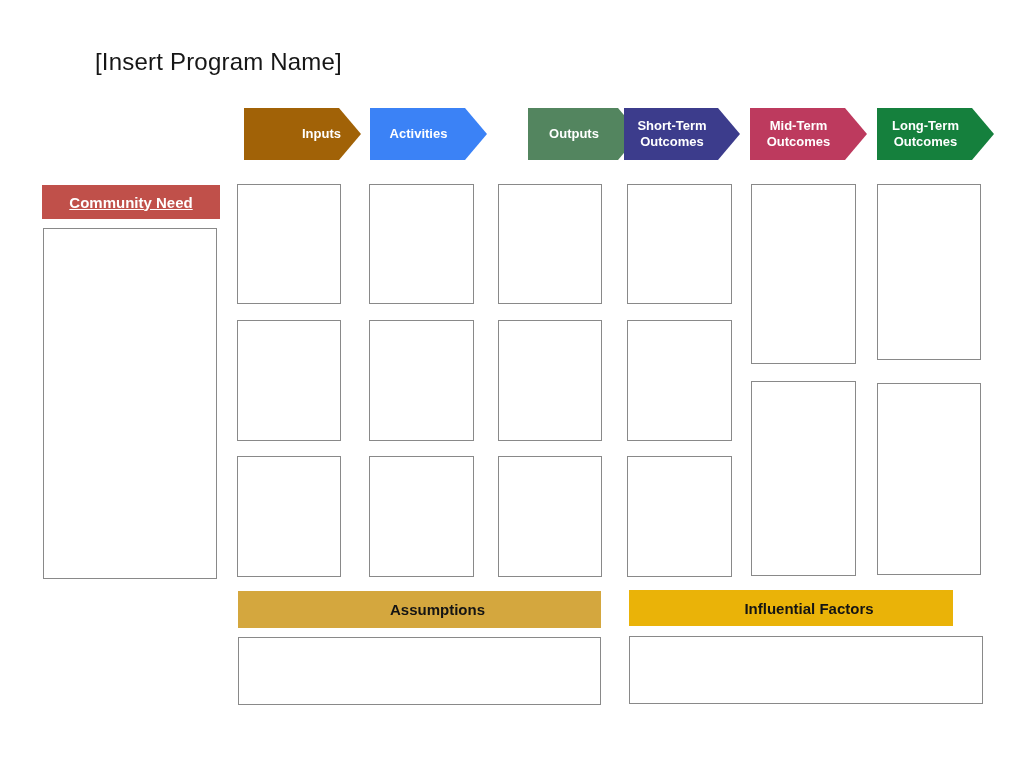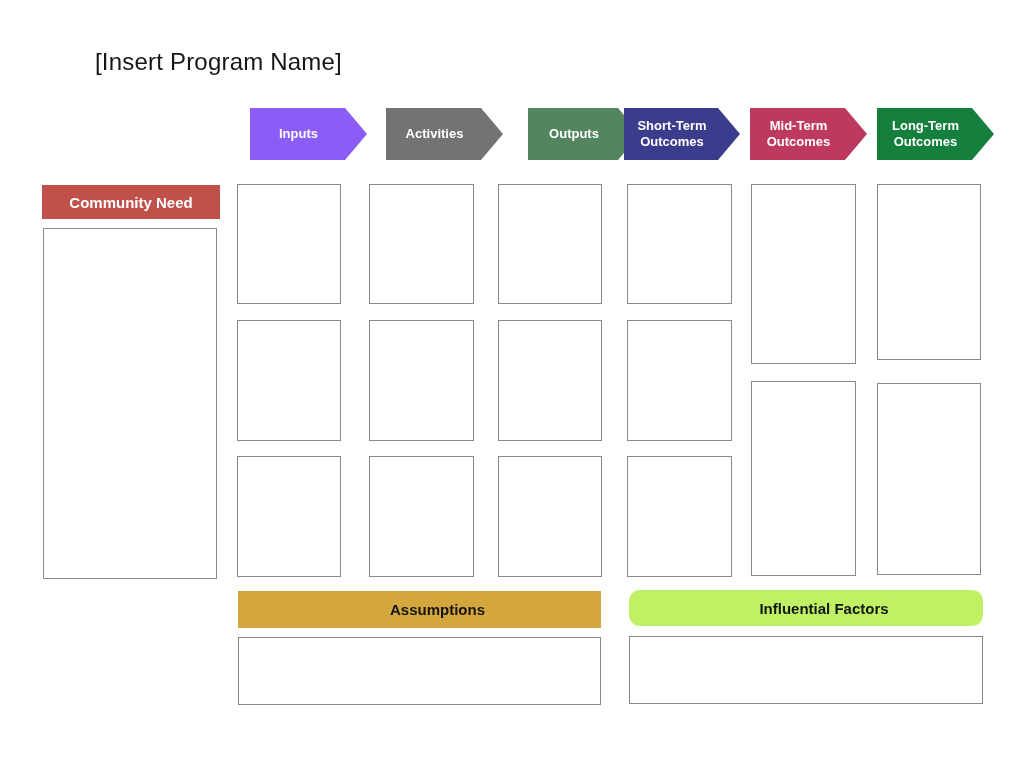--- a/index.html
+++ b/index.html
@@ -20,35 +20,35 @@
   }
   .box {
     position:absolute; background:#ffffff;
     border:1px solid #898989; box-sizing:border-box;
   }
   .hdr {
     position:absolute; box-sizing:border-box;
     display:flex; align-items:center; justify-content:center;
     font-weight:700; font-size:15px; text-align:center;
   }
-  .hdr-light { color:#ffffff; }
+  .hdr-light { color:#ffffff;text-decoration:underline; }
   .hdr-dark  { color:#141414;padding-left:36px; }
 </style>
 </head>
 <body>
 
 <div class="canvas">
 
   <h1 class="title">[Insert Program Name]</h1>
 
-  <div class="arrow" style="left: 250px; width: 117px; background-color: #8b5cf6;">
+  <div class="arrow" style="left: 244px; width: 117px; background-color: #a16207; align-items: flex-end;">
     <span>Inputs</span>
     <span></span>
   </div>
-  <div class="arrow" style="left: 370px; width: 117px; background-color: #737373; margin-left: 16px;">
+  <div class="arrow" style="left: 370px; width: 117px; background-color: #3b82f6;">
     <span>Activities</span>
     <span></span>
   </div>
   <div class="arrow" style="left: 528px; width: 112px; background-color: rgb(83, 133, 95);">
     <span>Outputs</span>
     <span></span>
   </div>
   <div class="arrow" style="left: 624px; width: 116px; background-color: rgb(60, 60, 140);">
     <span>Short-Term</span>
     <span>Outcomes</span>
@@ -87,18 +87,18 @@
   <div class="box" style="left:751px; top:381px; width:105px; height:195px;"></div>
 
   <div class="box" style="left:877px; top:184px; width:104px; height:176px;"></div>
   <div class="box" style="left:877px; top:383px; width:104px; height:192px;"></div>
 
   <div class="hdr hdr-dark" style="left: 238px; top: 591px; width: 363px; height: 37px; background-color: rgb(212, 167, 62);">
     <span>Assumptions</span>
   </div>
   <div class="box" style="left:238px; top:637px; width:363px; height:68px;"></div>
 
-  <div class="hdr hdr-dark" style="left: 629px; top: 590px; width: 354px; height: 36px; background-color: #bef264; border-radius: 11px;">
+  <div class="hdr hdr-dark" style="left: 629px; top: 590px; width: 324px; height: 36px; background-color: #eab308;">
     <span>Influential Factors</span>
   </div>
   <div class="box" style="left:629px; top:636px; width:354px; height:68px;"></div>
 
 </div>
 
 </body></html>

